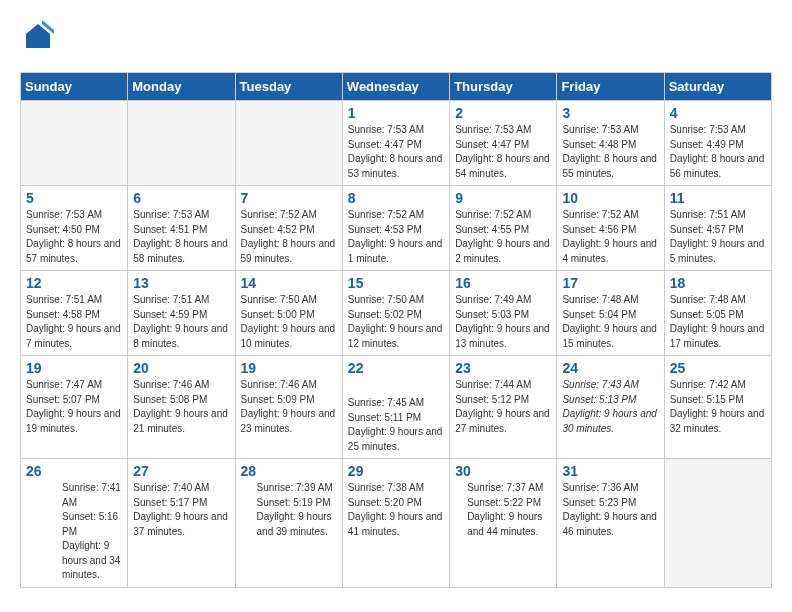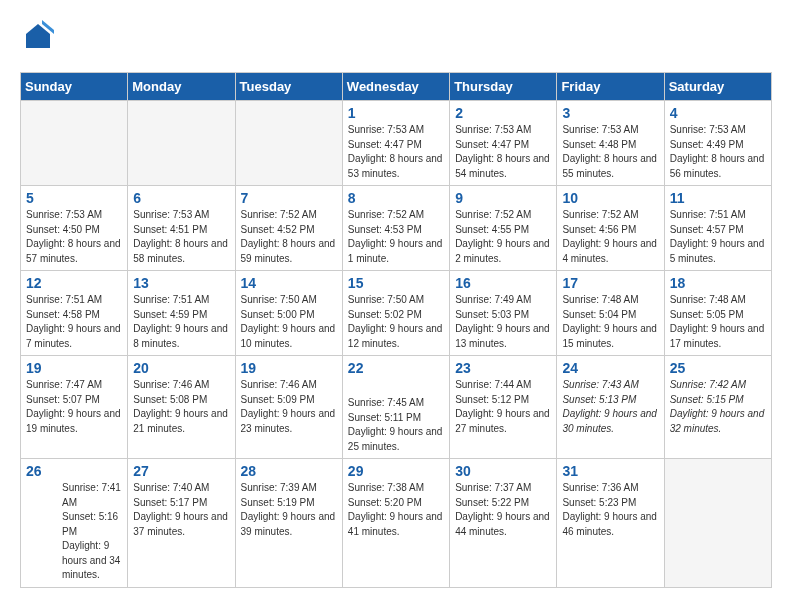--- a/index.html
+++ b/index.html
@@ -273,53 +273,53 @@
 Daylight: 9 hours and 27 minutes.</div>
         </td>
         <td>
           <span class="day-num">24</span>
           <div class="day-info" style="white-space: pre-line; font-style: italic;">Sunrise: 7:43 AM
 Sunset: 5:13 PM
 Daylight: 9 hours and 30 minutes.</div>
         </td>
         <td>
           <span class="day-num">25</span>
-          <div class="day-info" style="white-space: pre-line; font-style: italic;">Sunrise: 7:42 AM
+          <div class="day-info" style="white-space: pre-line;">Sunrise: 7:42 AM
 Sunset: 5:15 PM
 Daylight: 9 hours and 32 minutes.</div>
         </td>
       </tr>
       <tr>
         <td>
           <span class="day-num">26</span>
           <div class="day-info" style="white-space: pre-line; margin-left: 36px;">Sunrise: 7:41 AM
 Sunset: 5:16 PM
 Daylight: 9 hours and 34 minutes.</div>
         </td>
         <td>
           <span class="day-num">27</span>
           <div class="day-info" style="white-space: pre-line;">Sunrise: 7:40 AM
 Sunset: 5:17 PM
 Daylight: 9 hours and 37 minutes.</div>
         </td>
         <td>
           <span class="day-num">28</span>
-          <div class="day-info" style="white-space: pre-line;">Sunrise: 7:39 AM
+          <div class="day-info" style="white-space: pre-line; margin-left: 16px;">Sunrise: 7:39 AM
 Sunset: 5:19 PM
 Daylight: 9 hours and 39 minutes.</div>
         </td>
         <td>
           <span class="day-num">29</span>
           <div class="day-info" style="white-space: pre-line;">Sunrise: 7:38 AM
 Sunset: 5:20 PM
 Daylight: 9 hours and 41 minutes.</div>
         </td>
         <td>
           <span class="day-num">30</span>
-          <div class="day-info" style="white-space: pre-line;">Sunrise: 7:37 AM
+          <div class="day-info" style="white-space: pre-line; margin-left: 12px;">Sunrise: 7:37 AM
 Sunset: 5:22 PM
 Daylight: 9 hours and 44 minutes.</div>
         </td>
         <td>
           <span class="day-num">31</span>
           <div class="day-info" style="white-space: pre-line;">Sunrise: 7:36 AM
 Sunset: 5:23 PM
 Daylight: 9 hours and 46 minutes.</div>
         </td>
         <td class="empty"></td>

